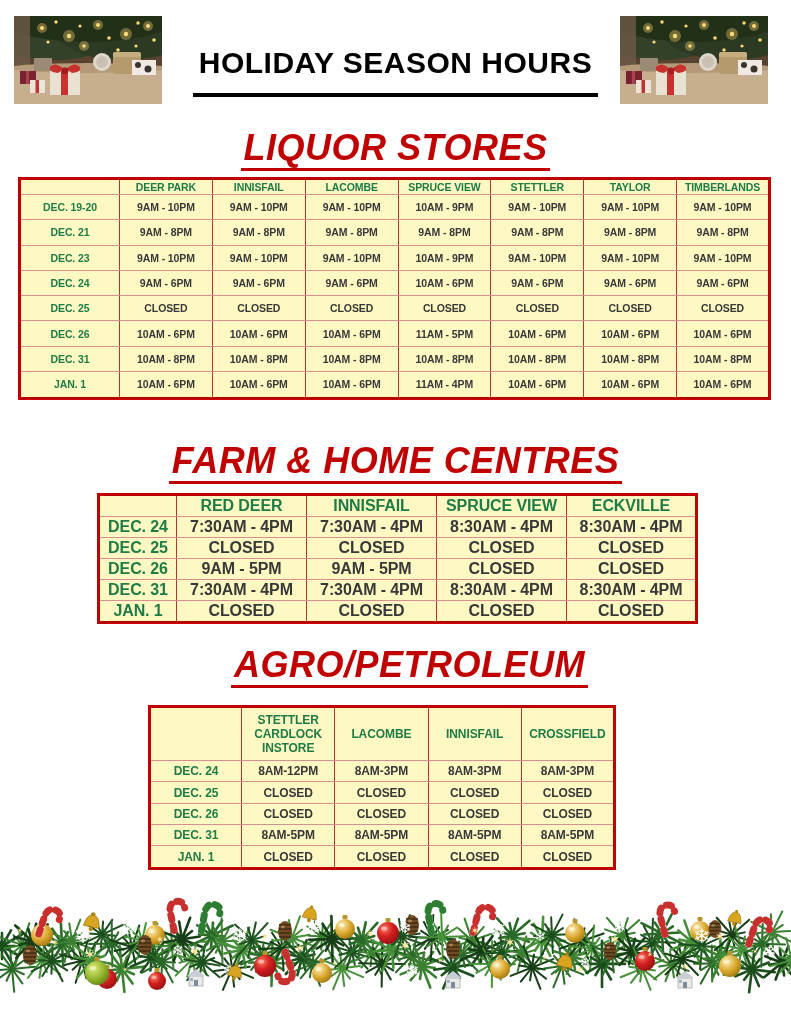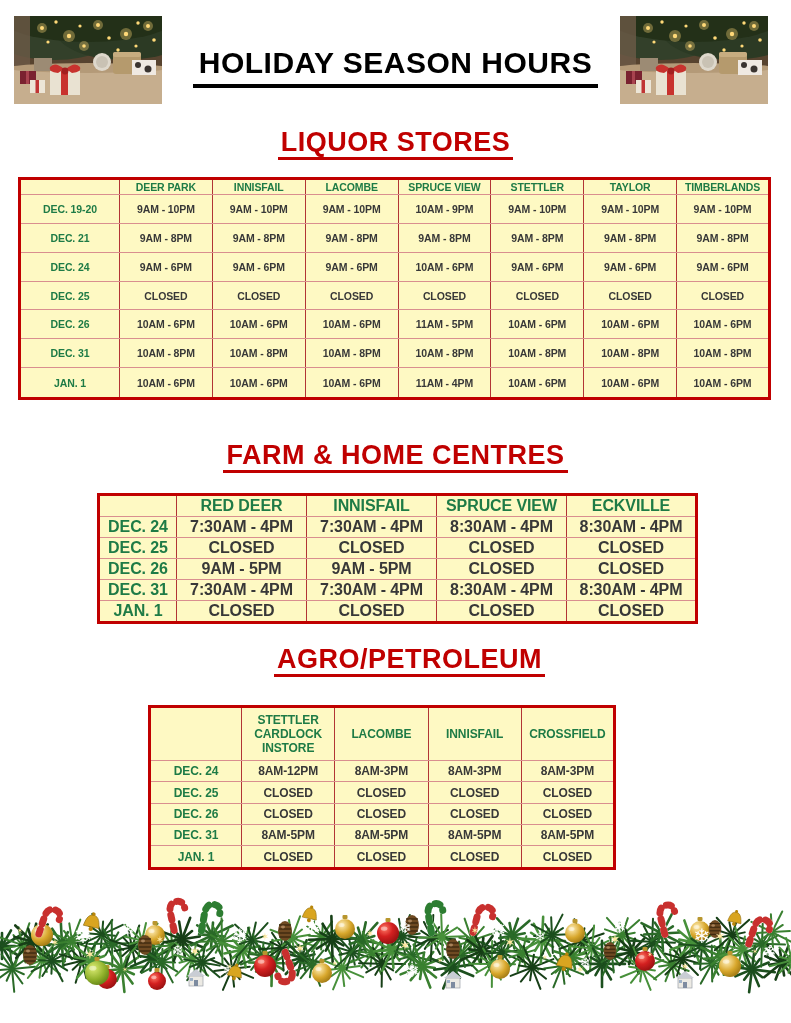--- a/index.html
+++ b/index.html
@@ -8,23 +8,23 @@
 
   
   .photo{position:absolute;width:148px;height:88px;}
   #photo-left{left:14px;top:16px;}
   #photo-right{left:620px;top:16px;}
 
   
   .title-wrap{position:absolute;left:0;width:791px;text-align:center;}
   #main-title-wrap{top:46px;}
   #main-title-wrap span{font-size:30px;font-weight:bold;color:#000;letter-spacing:.5px;
-        border-bottom:4px solid #000;padding:0 6px 5px;}
-  .sec-title span{font-size:27px;font-weight:bold;color:#c00000;letter-spacing:.5px;
-        border-bottom:3px solid #c00000;padding:0 3px 0;}
+        border-bottom:4px solid #000;padding:0 6px 14px;}
+  .sec-title span{font-size:36px;font-weight:bold;color:#c00000;letter-spacing:.5px;
+        border-bottom:3px solid #c00000;padding:0 3px 0;font-style:italic;}
   #title-liquor{top:127px;}
   #title-farm{top:440px;}
   #title-agro{top:644px;margin-left:14px;}
 
   
   table{border-collapse:collapse;table-layout:fixed;position:absolute;background:#fef9c3;
         font-weight:bold;letter-spacing:-0.1px;}
   table{border:3px solid #c00000;}
   th,td{border-left:1px solid #b23535;border-right:1px solid #b23535;
         border-top:1px solid #d98f8f;border-bottom:1px solid #d98f8f;
@@ -175,20 +175,30 @@
           <td class="date">DEC. 21</td>
           <td>9AM - 8PM</td>
           <td>9AM - 8PM</td>
           <td>9AM - 8PM</td>
           <td>9AM - 8PM</td>
           <td>9AM - 8PM</td>
           <td>9AM - 8PM</td>
           <td>9AM - 8PM</td>
         </tr>
         <tr>
+          <td class="date">DEC. 23</td>
+          <td>9AM - 10PM</td>
+          <td>9AM - 10PM</td>
+          <td>9AM - 10PM</td>
+          <td>10AM - 9PM</td>
+          <td>9AM - 10PM</td>
+          <td>9AM - 10PM</td>
+          <td>9AM - 10PM</td>
+        </tr>
+        <tr>
           <td class="date">DEC. 24</td>
           <td>9AM - 6PM</td>
           <td>9AM - 6PM</td>
           <td>9AM - 6PM</td>
           <td>10AM - 6PM</td>
           <td>9AM - 6PM</td>
           <td>9AM - 6PM</td>
           <td>9AM - 6PM</td>
         </tr>
         <tr>

